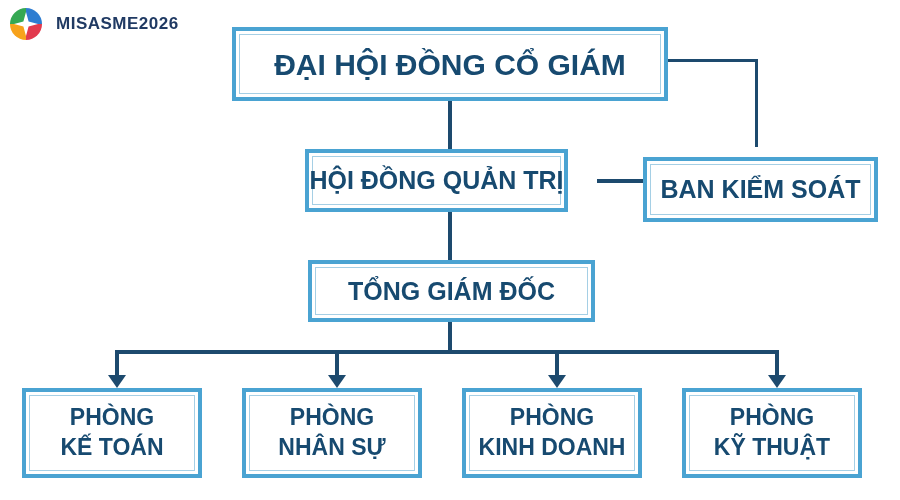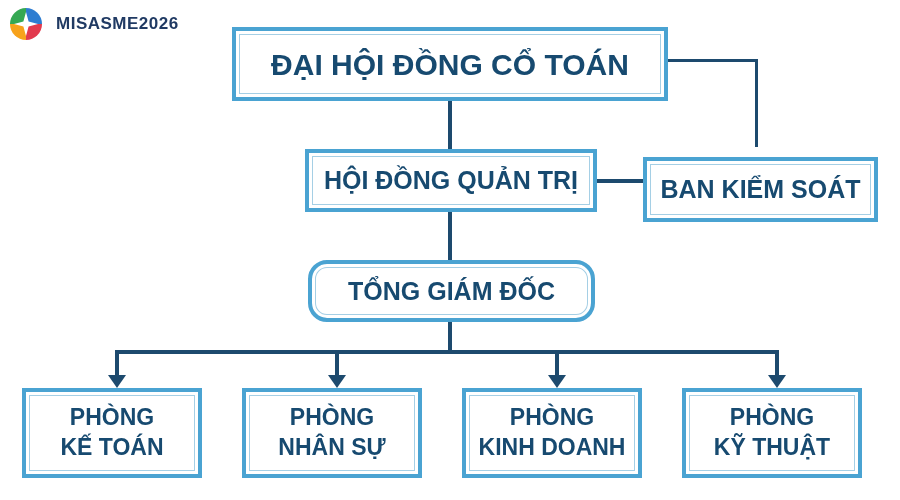--- a/index.html
+++ b/index.html
@@ -35,23 +35,23 @@
     background:#fff;
     border:4px solid var(--sky);
     box-shadow: inset 0 0 0 3px #fff, inset 0 0 0 4px var(--sky-light);
     display:flex;align-items:center;justify-content:center;
     text-align:center;
     color:var(--navy-text);
     font-weight:bold;
     line-height:1.3;
   }
   .node-top   {left:232px;top:27px; width:436px;height:74px;font-size:30px;}
-  .node-hdqt  {left:305px;top:149px;width:292px;height:63px;font-size:25px;}
+  .node-hdqt  {left:305px;top:149px;width:263px;height:63px;font-size:25px;}
   .node-bks   {left:643px;top:157px;width:235px;height:65px;font-size:25px;}
-  .node-tgd   {left:308px;top:260px;width:287px;height:62px;font-size:25px;border-radius:19px;}
+  .node-tgd   {left:308px;top:260px;width:287px;height:62px;font-size:25px;}
   .node-dept  {top:388px;width:180px;height:90px;font-size:23px;white-space:pre-line;}
   .node-d1{left:22px;}  .node-d2{left:242px;}  .node-d3{left:462px;}  .node-d4{left:682px;}
   
   .line{position:absolute;background:var(--navy-line);}
   .l-v1   {left:448px;top:101px;width:4px;height:48px;}
   .l-eh   {left:668px;top:59px; width:90px;height:3px;}
   .l-ev   {left:755px;top:59px; width:3px;height:88px;}
   .l-hb   {left:597px;top:179px;width:46px;height:4px;}
   .l-v2   {left:448px;top:212px;width:4px;height:48px;}
   .l-v3   {left:448px;top:322px;width:4px;height:30px;}
@@ -76,21 +76,21 @@
   <div class="logo">
     <span class="logo-mark">
       <svg viewBox="0 0 32 32">
         <path d="M16 4 L18.6 13.4 L28 16 L18.6 18.6 L16 28 L13.4 18.6 L4 16 L13.4 13.4 Z" fill="#ffffff"></path>
       </svg>
     </span>
     <span class="logo-text">MISASME2026</span>
   </div>
 
   <div class="node node-top">
-    <span>ĐẠI HỘI ĐỒNG CỔ TOÁN</span>
+    <span>ĐẠI HỘI ĐỒNG CỔ GIÁM</span>
   </div>
 
   <div class="node node-hdqt">
     <span>HỘI ĐỒNG QUẢN TRỊ</span>
   </div>
 
   <div class="node node-bks">
     <span>BAN KIỂM SOÁT</span>
   </div>
 

